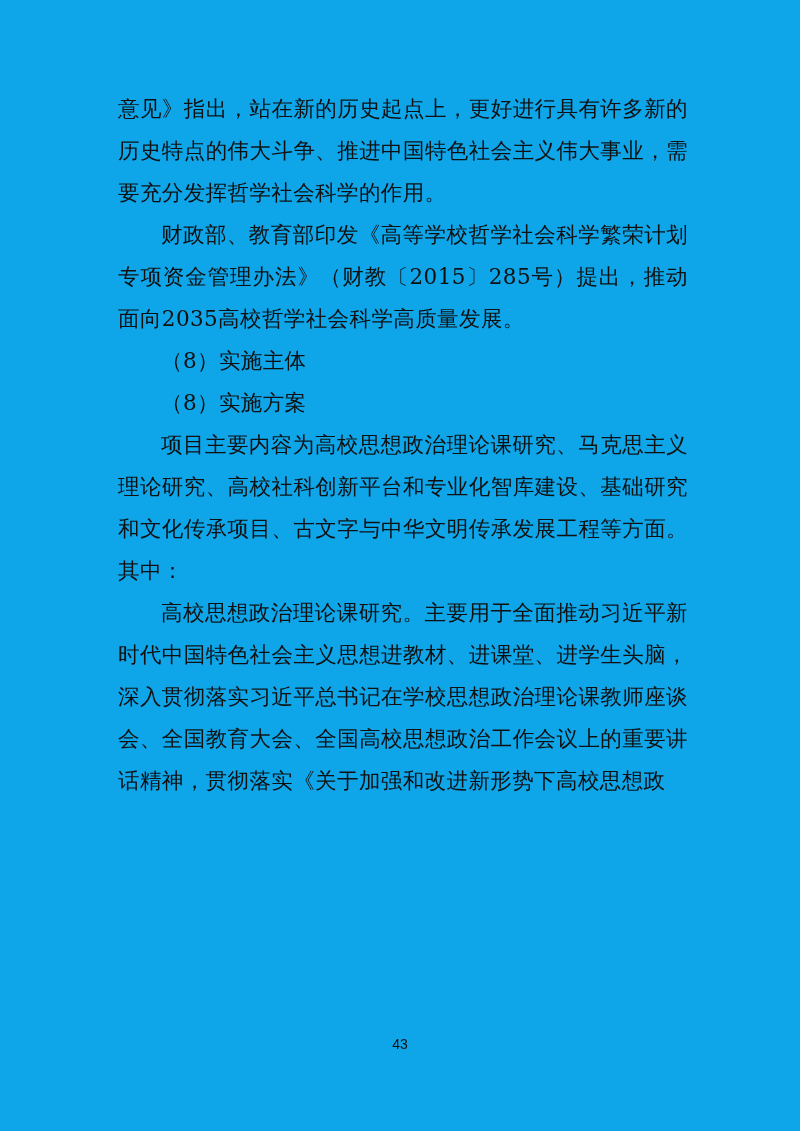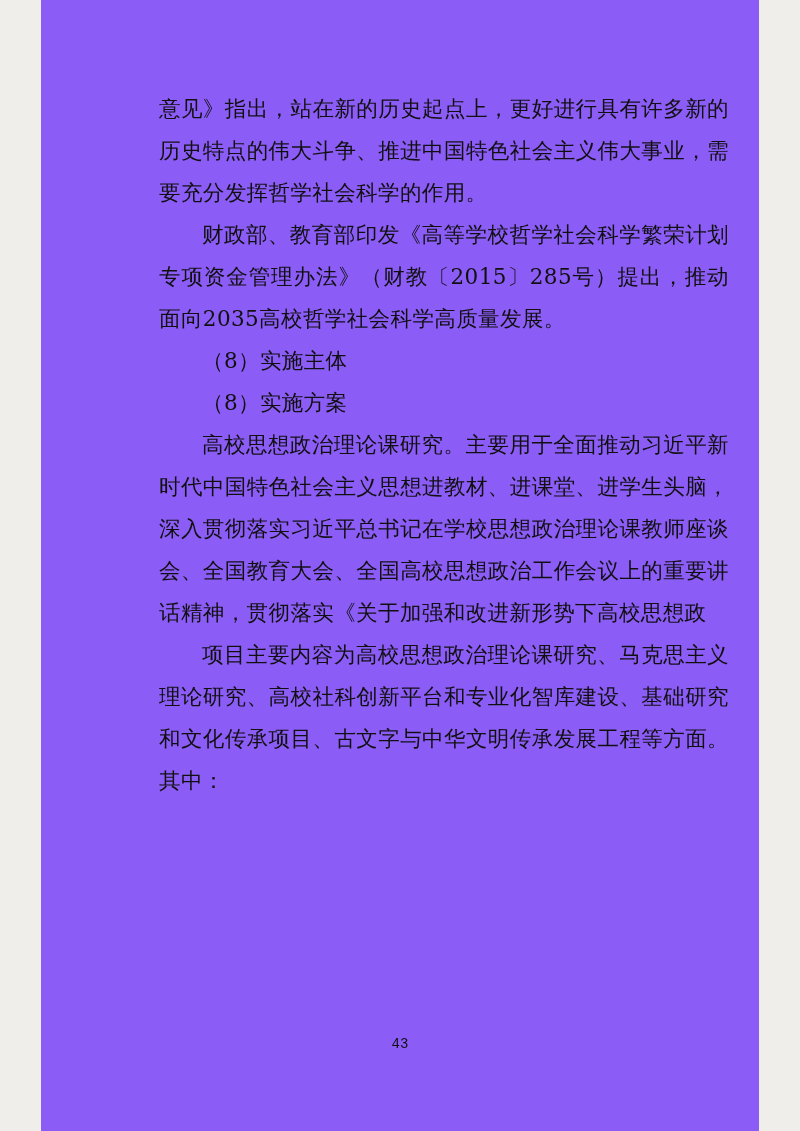--- a/index.html
+++ b/index.html
@@ -2,23 +2,23 @@
 <html><head>
 <meta charset="utf-8">
 <style>
   html, body {
     margin: 0;
     padding: 0;
     background: #f0eeea;
   }
   .page {
     position: relative;
-    width: 718px;
+    width: 800px;
     height: 1131px;
-    background: #8b5cf6;
+    background: #0ea5e9;
     margin: 0 auto;
     overflow: hidden;
     box-sizing: border-box;
     font-family: "DejaVu Serif", "Liberation Serif", serif;
     color: #111111;
   }
   .content {
     position: absolute;
     left: 118px;
     top: 88px;
@@ -36,30 +36,30 @@
   .indent {
     text-indent: 43px;
   }
   .page-number {
     position: absolute;
     left: 0;
     right: 0;
     top: 1036px;
     text-align: center;
     font-size: 14px;
-    font-family: Liberation Mono, monospace;
+    font-family: Liberation Sans, sans-serif;
     color: #111111;
   }
 </style>
 </head>
 <body>
 
 <div class="page">
   <div class="content">
     <p class="para">意见》指出，站在新的历史起点上，更好进行具有许多新的历史特点的伟大斗争、推进中国特色社会主义伟大事业，需要充分发挥哲学社会科学的作用。</p>
     <p class="para indent">财政部、教育部印发《高等学校哲学社会科学繁荣计划专项资金管理办法》（财教〔2015〕285号）提出，推动面向2035高校哲学社会科学高质量发展。</p>
     <p class="para indent">（8）实施主体</p>
     <p class="para indent">（8）实施方案</p>
+    <p class="para indent">项目主要内容为高校思想政治理论课研究、马克思主义理论研究、高校社科创新平台和专业化智库建设、基础研究和文化传承项目、古文字与中华文明传承发展工程等方面。其中：</p>
     <p class="para indent">高校思想政治理论课研究。主要用于全面推动习近平新时代中国特色社会主义思想进教材、进课堂、进学生头脑，深入贯彻落实习近平总书记在学校思想政治理论课教师座谈会、全国教育大会、全国高校思想政治工作会议上的重要讲话精神，贯彻落实《关于加强和改进新形势下高校思想政</p>
-    <p class="para indent">项目主要内容为高校思想政治理论课研究、马克思主义理论研究、高校社科创新平台和专业化智库建设、基础研究和文化传承项目、古文字与中华文明传承发展工程等方面。其中：</p>
   </div>
   <div class="page-number">43</div>
 </div>
 
 </body></html>

